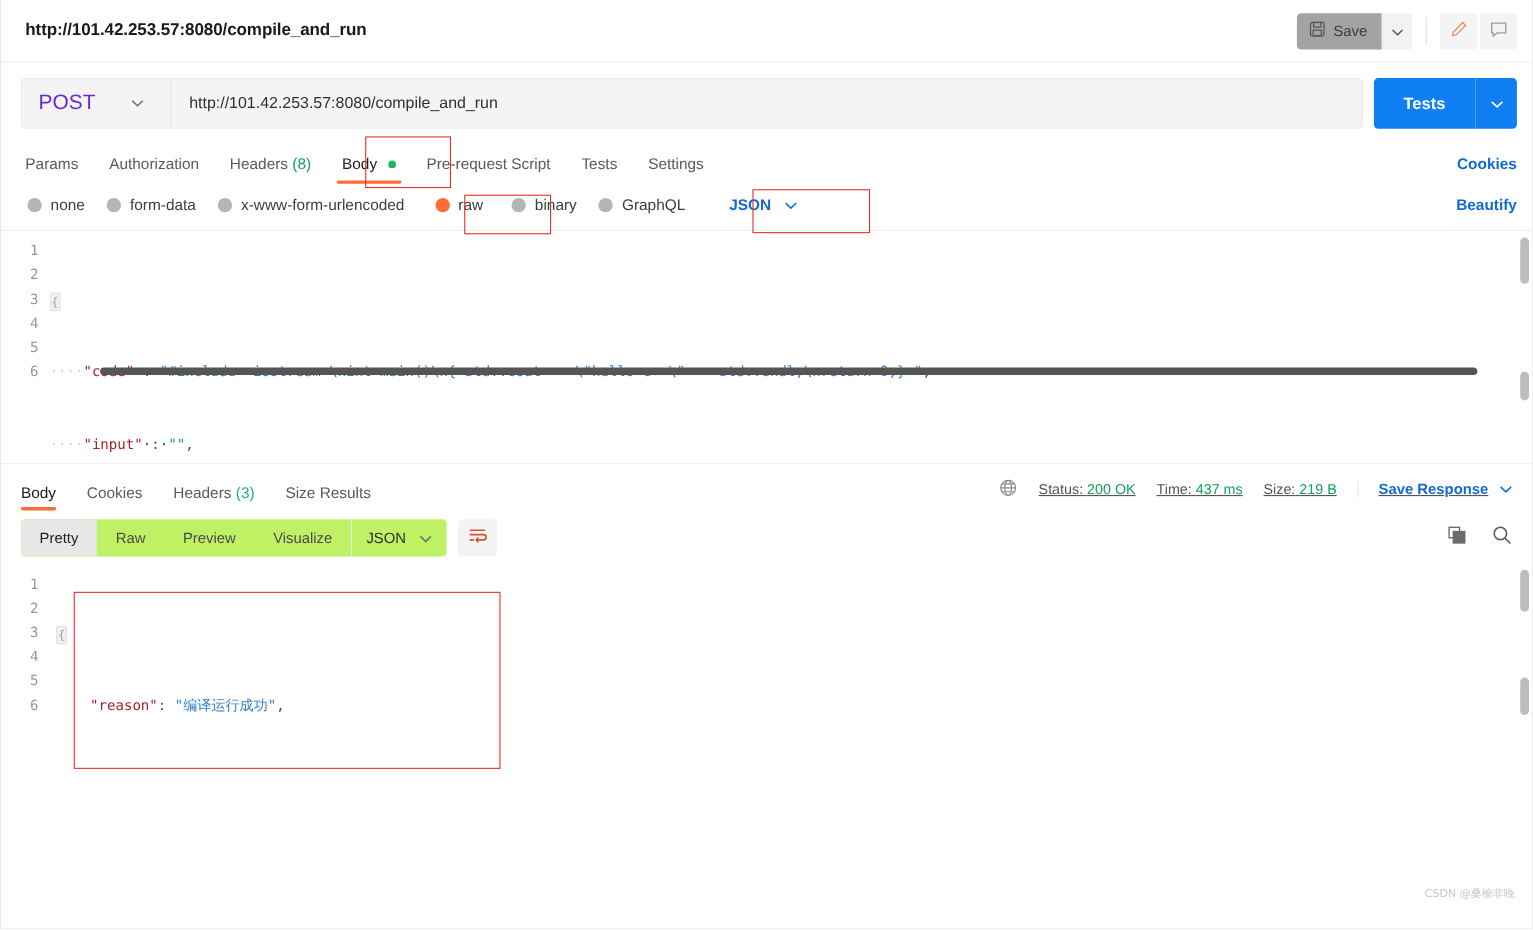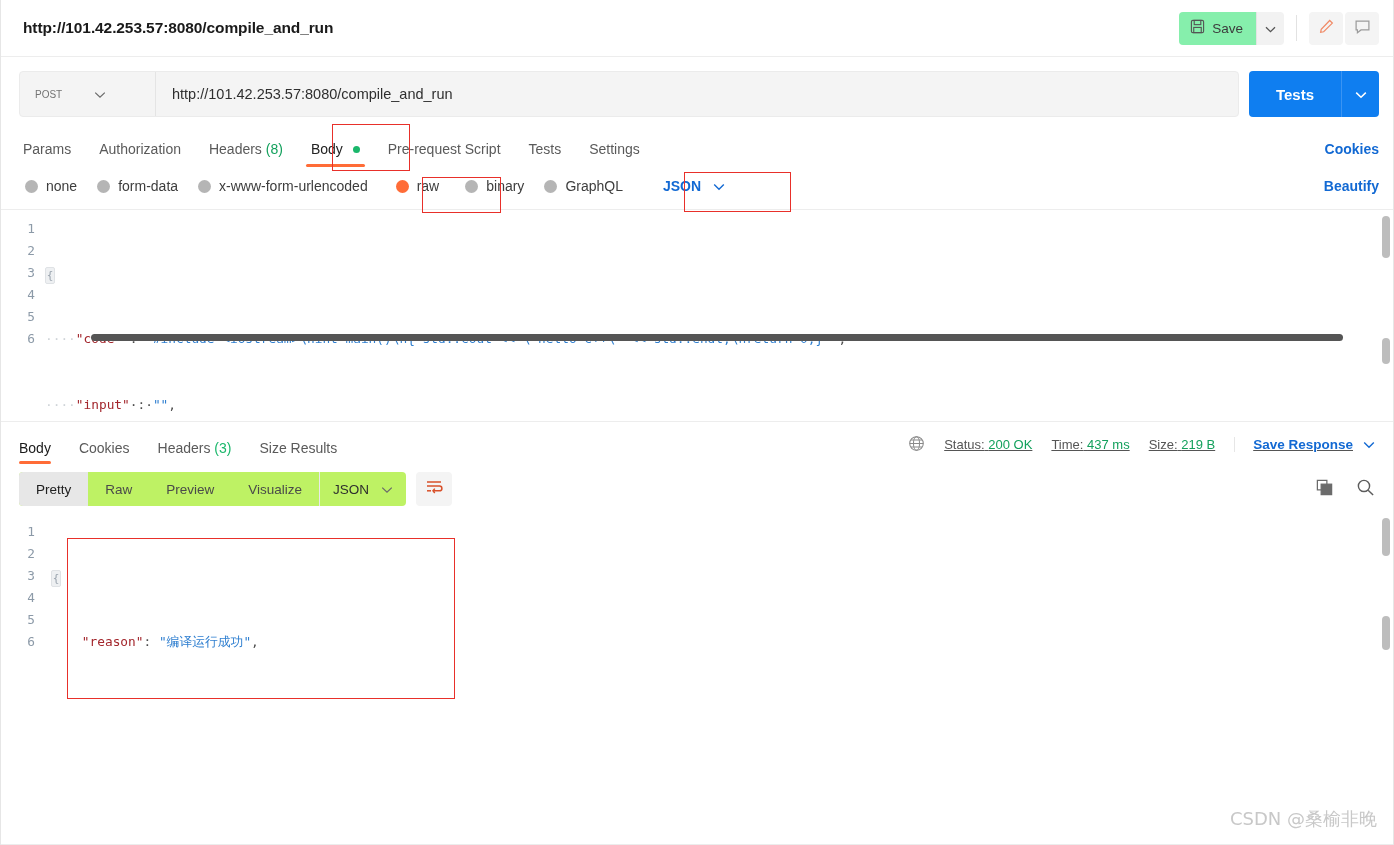--- a/index.html
+++ b/index.html
@@ -35,21 +35,21 @@
   }
   .topbar-right {
     margin-left: auto;
     display: flex;
     align-items: center;
     gap: 0;
   }
   .save-group { display: flex; align-items: center; }
   .save-btn {
     display: flex; align-items: center; gap: 7px;
-    background: #86efac;
+    background: #a3a3a3;
     border: none;
     border-radius: 4px 0 0 4px;
     height: 33px;
     padding: 0 13px 0 11px;
     font-size: 13.5px;
     color: #3c3c3c;
     font-family: "Liberation Sans", sans-serif;
     cursor: pointer;
   }
   .save-caret {
@@ -89,21 +89,21 @@
     height: 46px;
     overflow: hidden;
   }
   .method {
     display: flex; align-items: center; gap: 32px;
     padding: 0 13px 0 15px;
     border-right: 1px solid #e4e4e4;
     cursor: pointer;
     min-width: 136px;
   }
-  .method-label { font-size: 10px; color: #737373; font-weight: 500; }
+  .method-label { font-size: 19px; color: #6d28d9; font-weight: 500; }
   .url-input {
     flex: 1;
     border: none; outline: none; background: transparent;
     font-size: 14.5px;
     color: #2f2f2f;
     padding: 0 16px;
     font-family: "Liberation Sans", sans-serif;
   }
   .send-group { display: flex; height: 46px; }
   .send-btn {
@@ -328,22 +328,22 @@
   
   .annot {
     position: absolute;
     border: 1.6px solid #e8302a;
     pointer-events: none;
     z-index: 40;
   }
 
   .watermark {
     position: absolute;
-    right: 16px; bottom: 14px;
-    font-size: 18px;
+    right: 16px; bottom: 26px;
+    font-size: 10px;
     color: #c8c8c8;
     font-family: "DejaVu Sans", sans-serif;
   }
   .bottom-rule {
     position: absolute; left: 0; right: 0; bottom: 0;
     height: 1px; background: #ececec;
   }
 </style>
 </head>
 <body>

